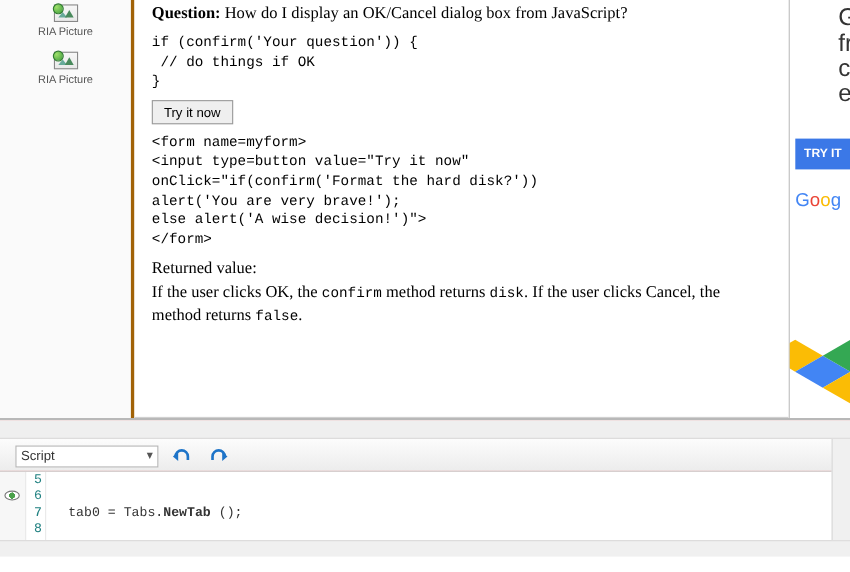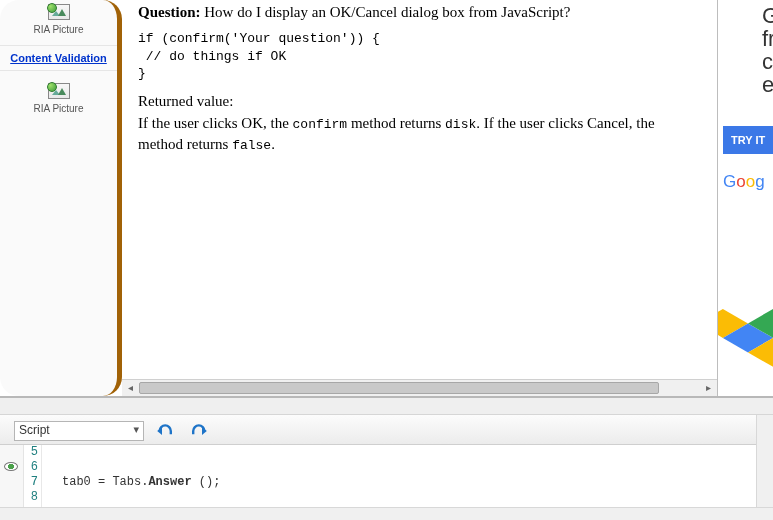--- a/index.html
+++ b/index.html
@@ -13,24 +13,23 @@
     position: relative;
     color: #333;
   }
 
   
   .sidebar {
     position: absolute;
     left: 0; top: 0;
     width: 122px; height: 396px;
     background: #fafafa;
-    border-right: 5px solid #a16207;
+    border-right: 3px solid #a16207;
     text-align: center;
     padding-top: 0;
-    border-radius: 19px;
   }
   .sidebar-item {
     width: 100%;
     padding: 4px 0 8px 0;
     font-size: 10px;
     color: #555;
     cursor: default;
   }
   .sidebar-item .ico { display:block; margin: 0 auto 2px auto; width: 28px; height: 18px; position:relative; }
   .ico-pic {
@@ -154,21 +153,21 @@
     transform: rotate(45deg) skew(-15deg,-15deg);
   }
   .iso div{ position:absolute; width:28px; height:28px;}
   .iso .c1{ left:0; top:28px; background:#FBBC05;}
   .iso .c2{ left:28px; top:28px; background:#4285F4;}
   .iso .c3{ left:28px; top:0; background:#34A853;}
   .iso .c5{ left:56px; top:28px; background:#FBBC05;}
 
   
   .bottom {
-    position:absolute; left:0; bottom:0;
+    position:absolute; left:0; bottom:16px;
     width:773px; height:124px;
     border-top:2px solid #b8b8b8;
     background:#fca5a5;
   }
   .bottom-row1 {
     height:17px; background:#efefef;
     border-bottom:1px solid #d6d6d6;
   }
   .bottom-toolbar {
     height:30px;
@@ -234,39 +233,47 @@
 
 <div class="sidebar">
   <div class="sidebar-item">
     <span class="ico">
         <span class="ico-pic">
           <span class="ico-globe"></span>
         </span>
       </span>
     <span>RIA Picture</span>
   </div>
-  <a class="content-validation">Content Validation</a>
   <div class="sidebar-item">
     <span class="ico">
         <span class="ico-pic">
           <span class="ico-globe"></span>
         </span>
       </span>
     <span>RIA Picture</span>
   </div>
 </div>
 
 <div class="main">
   <div class="doc">
     <p>
       <span class="qa-label">Question:</span><span> How do I display an OK/Cancel dialog box from JavaScript?</span>
     </p>
     <pre>if (confirm('Your question')) {
  // do things if OK
 }</pre>
+    <p>
+      <button class="try-btn">Try it now</button>
+    </p>
+    <pre>&lt;form name=myform&gt;
+&lt;input type=button value="Try it now"
+onClick="if(confirm('Format the hard disk?'))
+alert('You are very brave!');
+else alert('A wise decision!')"&gt;
+&lt;/form&gt;</pre>
     <p class="retv">Returned value:</p>
     <p>
       <span>If the user clicks OK, the </span><code>confirm</code><span> method returns </span><code>disk</code><span>. If the user clicks Cancel, the method returns </span><code>false</code><span>.</span>
     </p>
   </div>
 
   <div class="hscroll">
     <div class="larrow">◂</div>
     <div class="thumb" style="left:17px; width:520px;"></div>
     <div class="rarrow">▸</div>
@@ -315,21 +322,21 @@
     <div class="gutter-icons">
       <span class="eye"></span>
     </div>
     <div class="gutter-ln">
       <div>5</div>
       <div>6</div>
       <div>7</div>
       <div>8</div>
     </div>
     <div class="code-lines">
-      <div class="ln"><span>tab0 = Tabs.</span><span class="kw-bold">Answer</span><span> ();</span></div>
+      <div class="ln"><span>tab0 = Tabs.</span><span class="kw-bold">NewTab</span><span> ();</span></div>
       
       
       
     </div>
   </div>
 
   <div class="bottom-hscroll"></div>
   <div class="vscroll"></div>
 </div>
 

